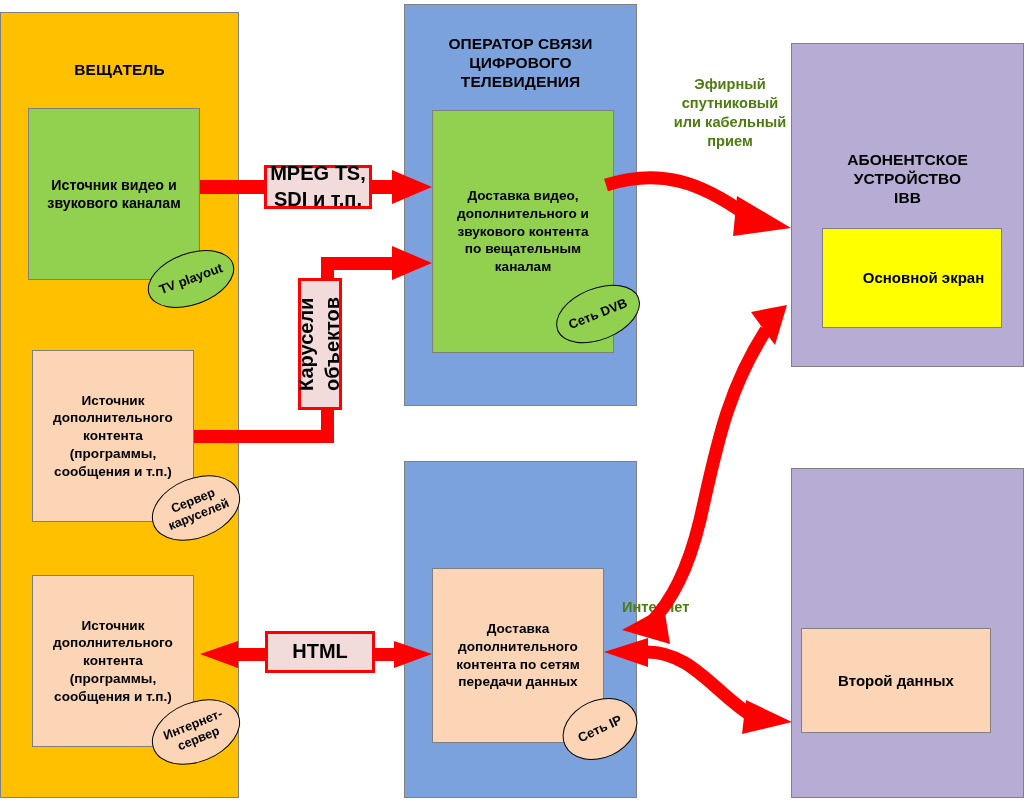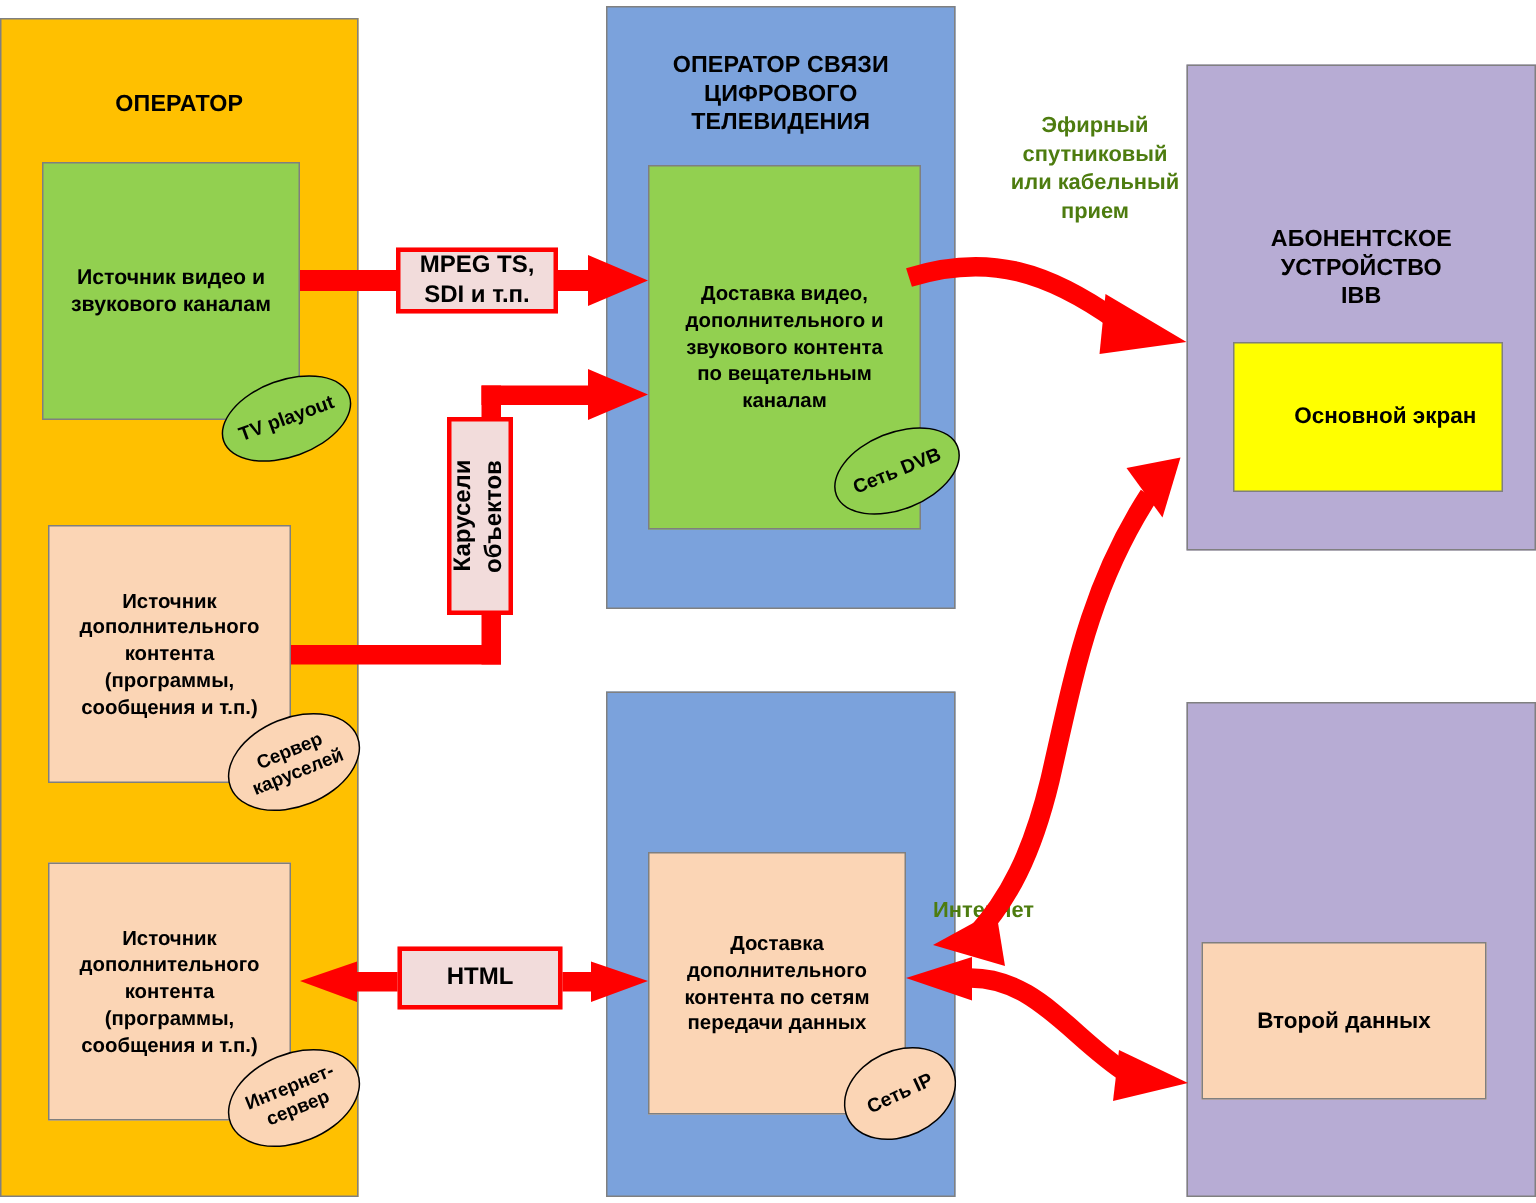--- a/index.html
+++ b/index.html
@@ -73,21 +73,21 @@
   .chip {
     position: absolute;
     box-sizing: border-box;
     background: #F2DCDB;
     border: 3px solid #FF0000;
     display: flex;
     align-items: center;
     justify-content: center;
     text-align: center;
     font-weight: bold;
-    font-size: 16px;
+    font-size: 20px;
     line-height: 1.28;
     color: #000000;
     z-index: 6;
   }
   .chip-vert {
     writing-mode: vertical-rl;
     transform: rotate(180deg);
   }
 
   .free-label {
@@ -111,21 +111,21 @@
   svg.arrows-under {
     z-index: 2;
   }
 </style>
 </head>
 <body>
 
 <div id="stage">
 
   <div class="panel panel-broadcaster" style="left:0px; top:12px; width:239px; height:786px;">
-    <div class="panel-title" style="top:48px;">ОПЕРАТОР</div>
+    <div class="panel-title" style="top:48px;">ВЕЩАТЕЛЬ</div>
   </div>
 
   <div class="inner inner-green" style="left:28px; top:108px; width:172px; height:172px;">
     <span style="white-space:pre-line;">Источник видео и
 звукового каналам</span>
   </div>
   <div class="tag tag-green" style="left:146px; top:253px; width:90px; height:52px; transform:rotate(-20deg);">
     <span style="white-space:pre-line;">TV playout</span>
   </div>
 

